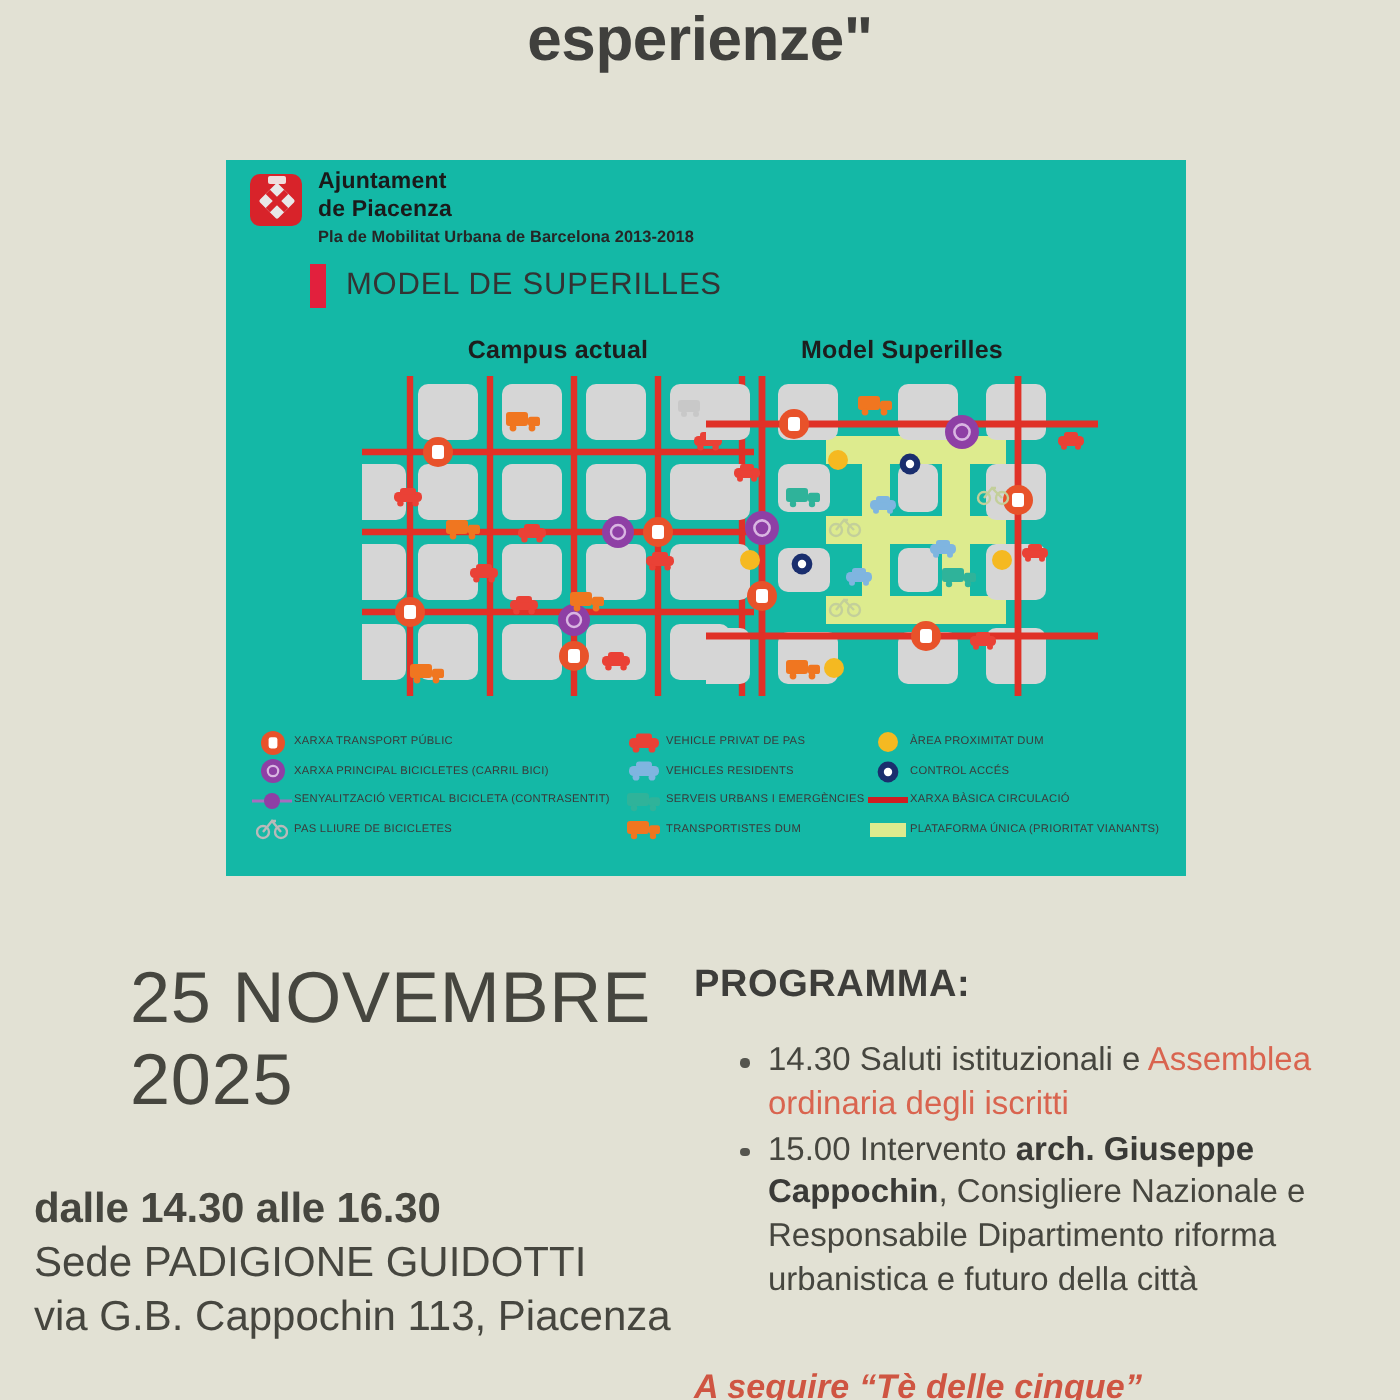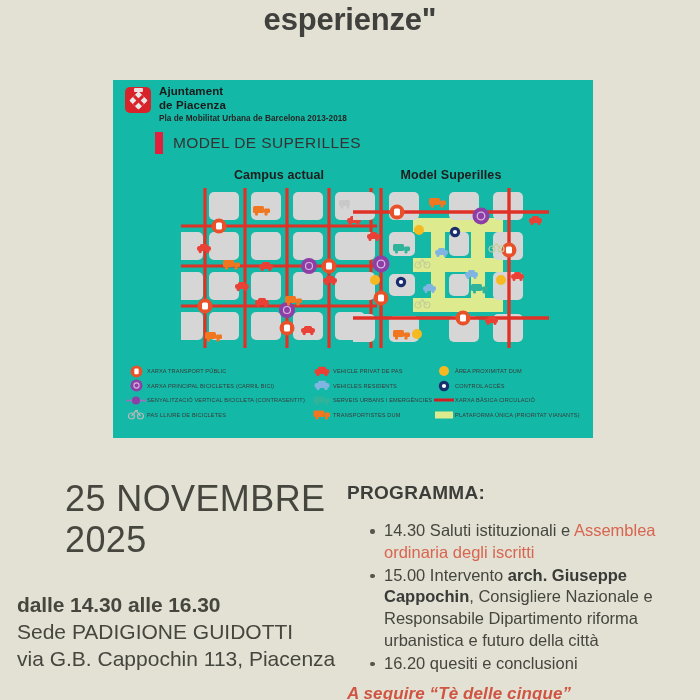--- a/index.html
+++ b/index.html
@@ -733,19 +733,16 @@
 
 <div class="prog">
   <div class="prog-head">PROGRAMMA:</div>
   <ul class="prog-list">
     <li class="prog-item">
       <span>14.30 Saluti istituzionali e </span><span class="accent">Assemblea ordinaria degli iscritti</span>
     </li>
     <li class="prog-item">
       <span>15.00 Intervento </span><span class="strongname">arch. Giuseppe Cappochin</span><span>, Consigliere Nazionale e Responsabile Dipartimento riforma urbanistica e futuro della città</span>
     </li>
-    <li class="prog-item">
-      <span>16.20 quesiti e conclusioni</span>
-    </li>
   </ul>
 </div>
 
 <div class="after-line">A seguire “Tè delle cinque”</div>
 
 </body></html>

